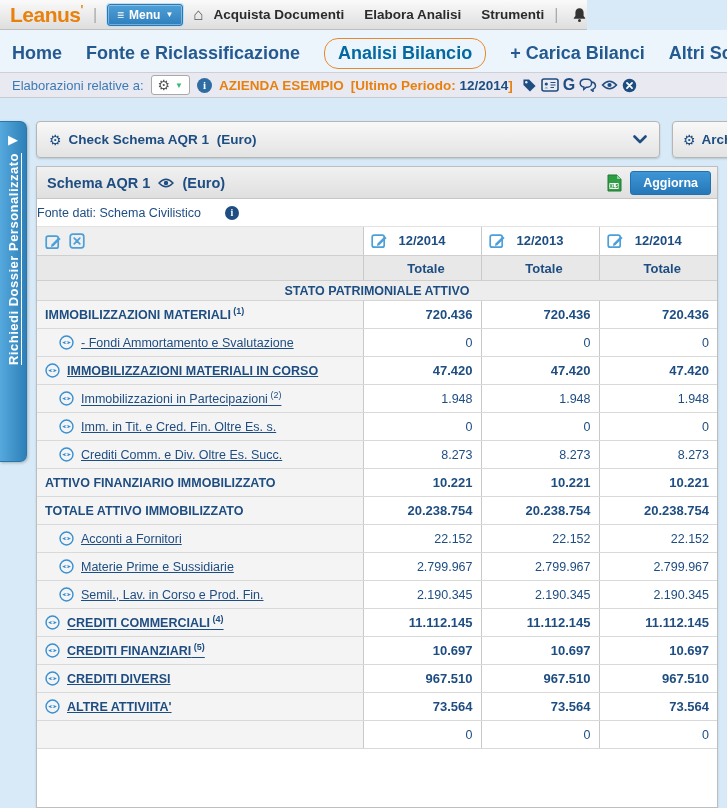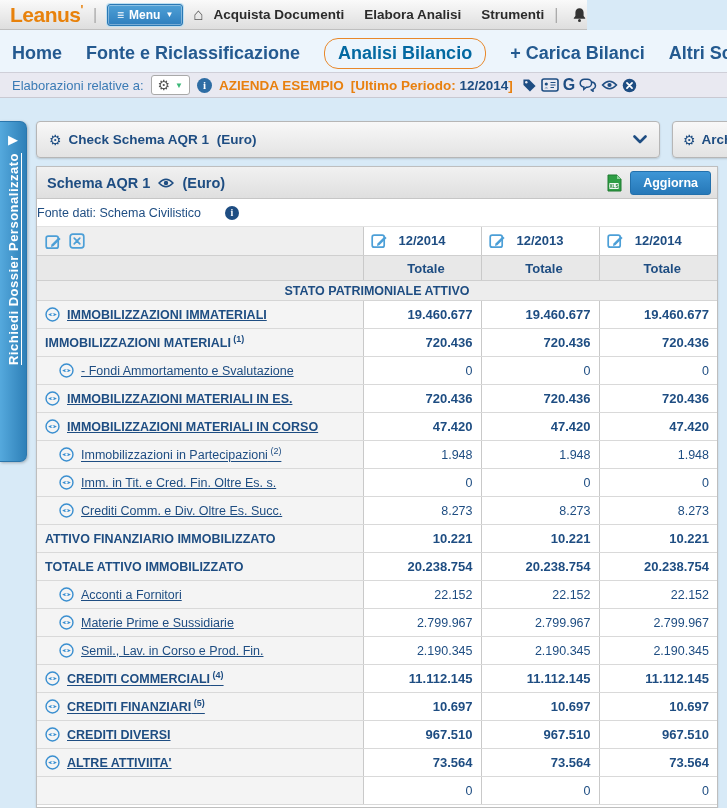--- a/index.html
+++ b/index.html
@@ -330,37 +330,20 @@
         </tr>
       <tr class="hd2">
         <td class="lblcell"></td>
       <td class="tot">Totale</td>
           <td class="tot">Totale</td>
           <td class="tot">Totale</td>
         </tr>
       <tr class="section">
         <td colspan="4">STATO PATRIMONIALE ATTIVO</td>
       </tr>
-    <tr class="datarow bold">
-          <td class="lblcell">
-            <div class="lbl">
-              <span>
-                <svg width="15" height="15" viewBox="0 0 16 16">
-                  <circle cx="8" cy="8" r="6.9" fill="none" stroke="#3A8FD0" stroke-width="1.5"></circle>
-                  <path d="M3.4 8 Q8 4.6 12.6 8 Q8 11.4 3.4 8 Z" fill="#3A8FD0"></path>
-                  <circle cx="8" cy="8" r="1.3" fill="#FFF"></circle>
-                </svg>
-              </span>
-              <span class="txt u">IMMOBILIZZAZIONI IMMATERIALI</span>
-            </div>
-          </td>
-          <td class="numcell">19.460.677</td>
-          <td class="numcell">19.460.677</td>
-          <td class="numcell">19.460.677</td>
-        </tr>
         <tr class="datarow bold">
           <td class="lblcell">
             <div class="lbl">
               <span class="txt">IMMOBILIZZAZIONI MATERIALI<sup> (1)</sup></span>
             </div>
           </td>
           <td class="numcell">720.436</td>
           <td class="numcell">720.436</td>
           <td class="numcell">720.436</td>
         </tr>
@@ -384,37 +367,20 @@
         <tr class="datarow bold">
           <td class="lblcell">
             <div class="lbl">
               <span>
                 <svg width="15" height="15" viewBox="0 0 16 16">
                   <circle cx="8" cy="8" r="6.9" fill="none" stroke="#3A8FD0" stroke-width="1.5"></circle>
                   <path d="M3.4 8 Q8 4.6 12.6 8 Q8 11.4 3.4 8 Z" fill="#3A8FD0"></path>
                   <circle cx="8" cy="8" r="1.3" fill="#FFF"></circle>
                 </svg>
               </span>
-              <span class="txt u">IMMOBILIZZAZIONI MATERIALI IN ES.</span>
-            </div>
-          </td>
-          <td class="numcell">720.436</td>
-          <td class="numcell">720.436</td>
-          <td class="numcell">720.436</td>
-        </tr>
-        <tr class="datarow bold">
-          <td class="lblcell">
-            <div class="lbl">
-              <span>
-                <svg width="15" height="15" viewBox="0 0 16 16">
-                  <circle cx="8" cy="8" r="6.9" fill="none" stroke="#3A8FD0" stroke-width="1.5"></circle>
-                  <path d="M3.4 8 Q8 4.6 12.6 8 Q8 11.4 3.4 8 Z" fill="#3A8FD0"></path>
-                  <circle cx="8" cy="8" r="1.3" fill="#FFF"></circle>
-                </svg>
-              </span>
               <span class="txt u">IMMOBILIZZAZIONI MATERIALI IN CORSO</span>
             </div>
           </td>
           <td class="numcell">47.420</td>
           <td class="numcell">47.420</td>
           <td class="numcell">47.420</td>
         </tr>
         <tr class="datarow">
           <td class="lblcell">
             <div class="lbl ind">

